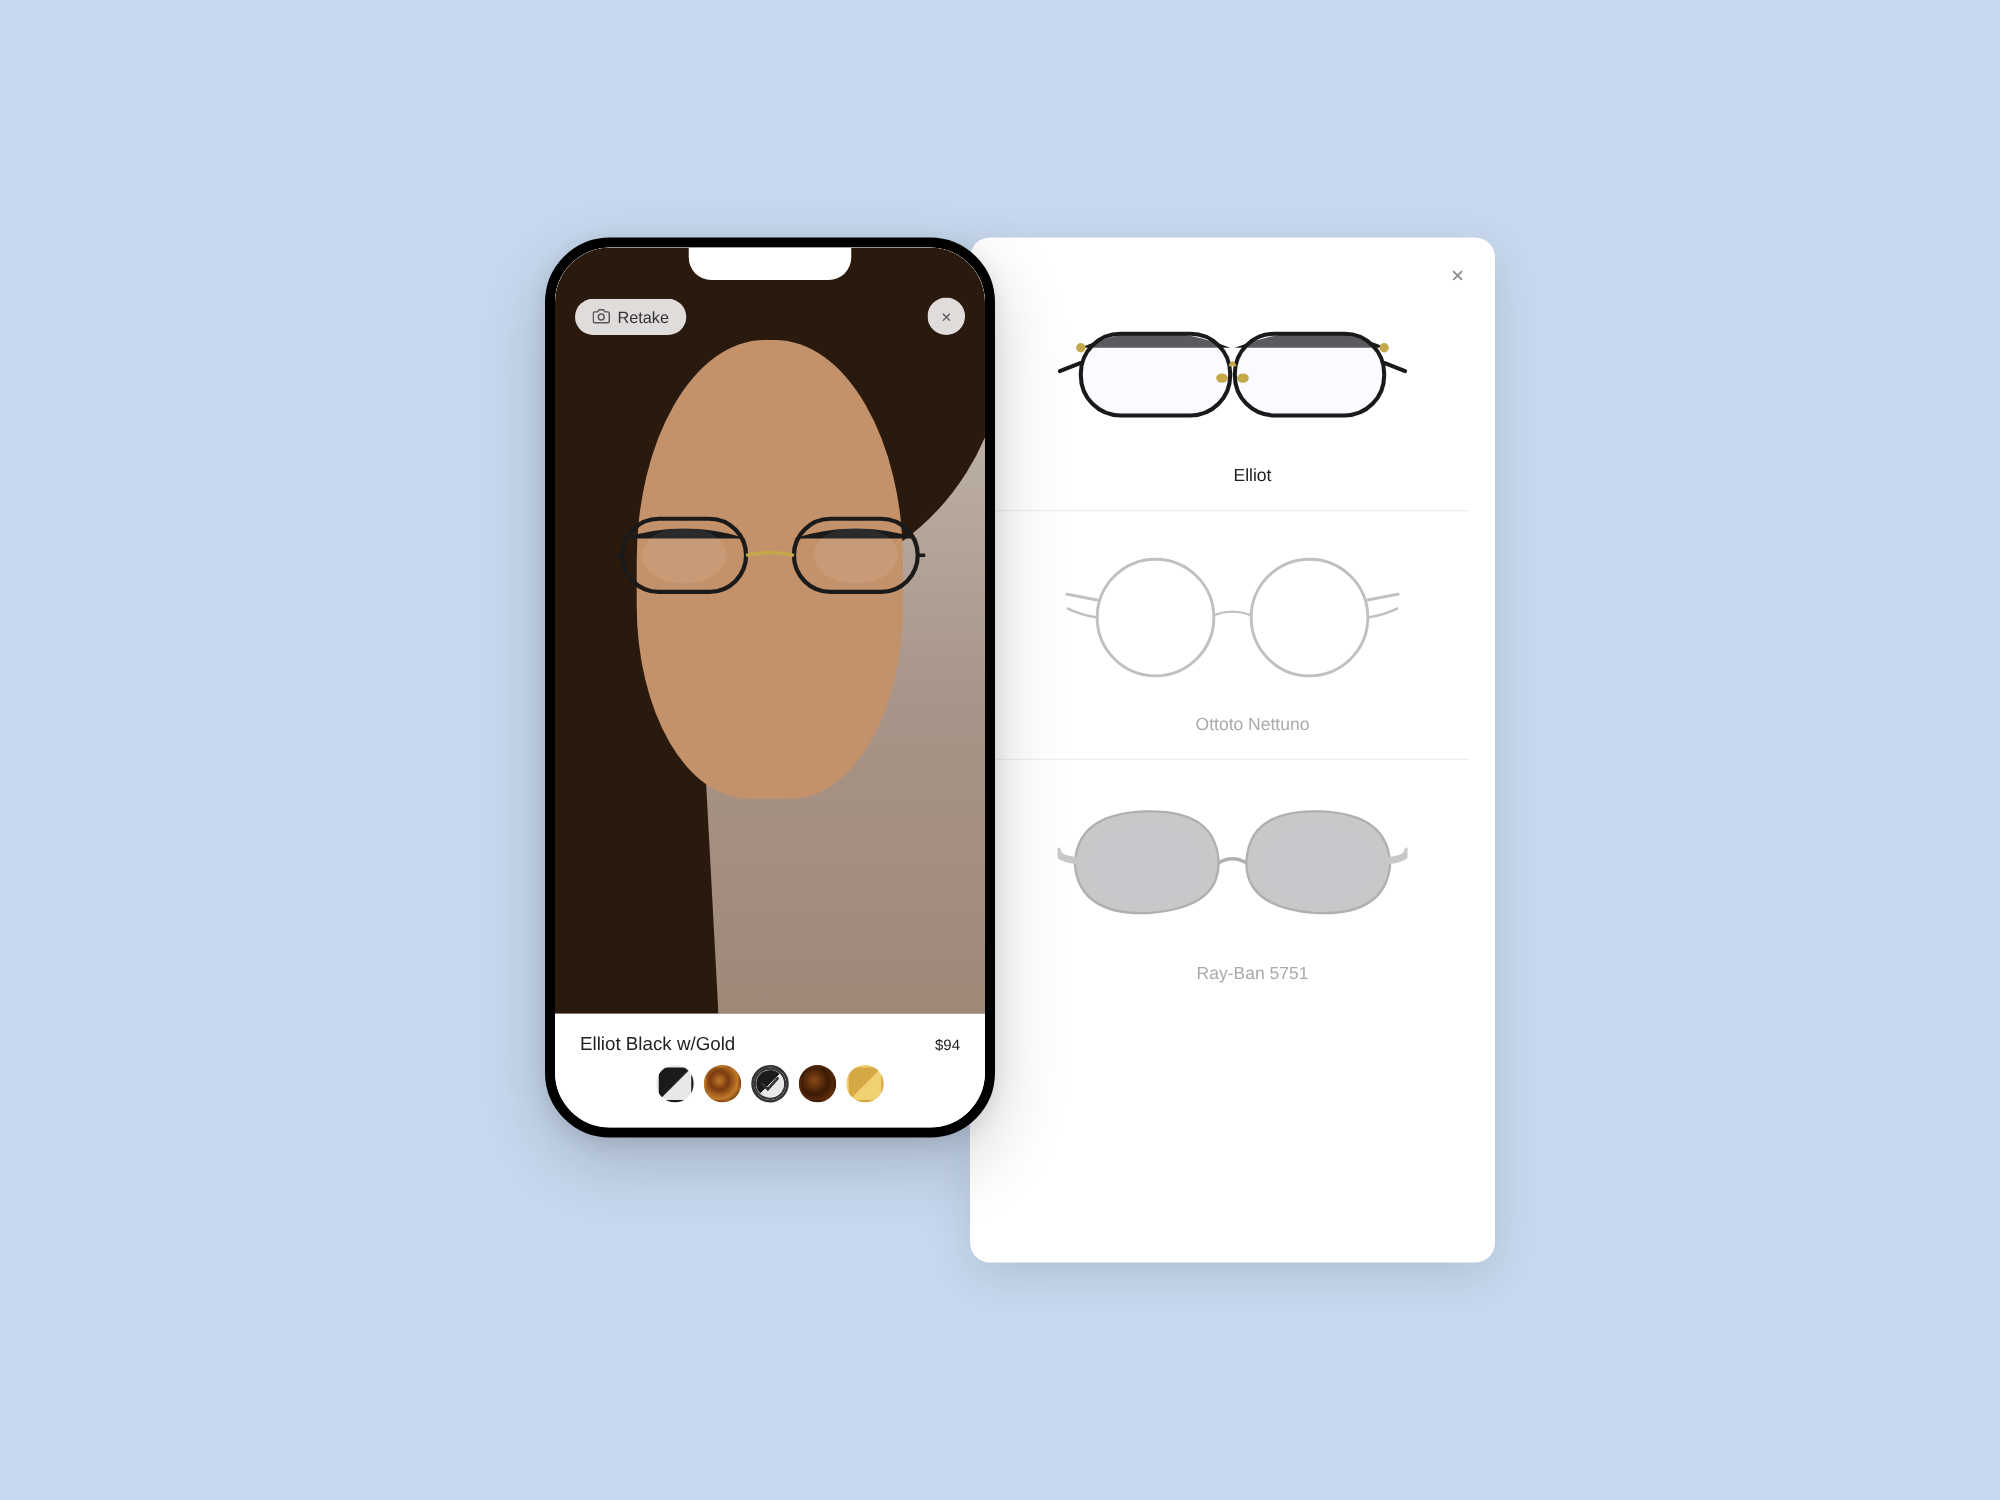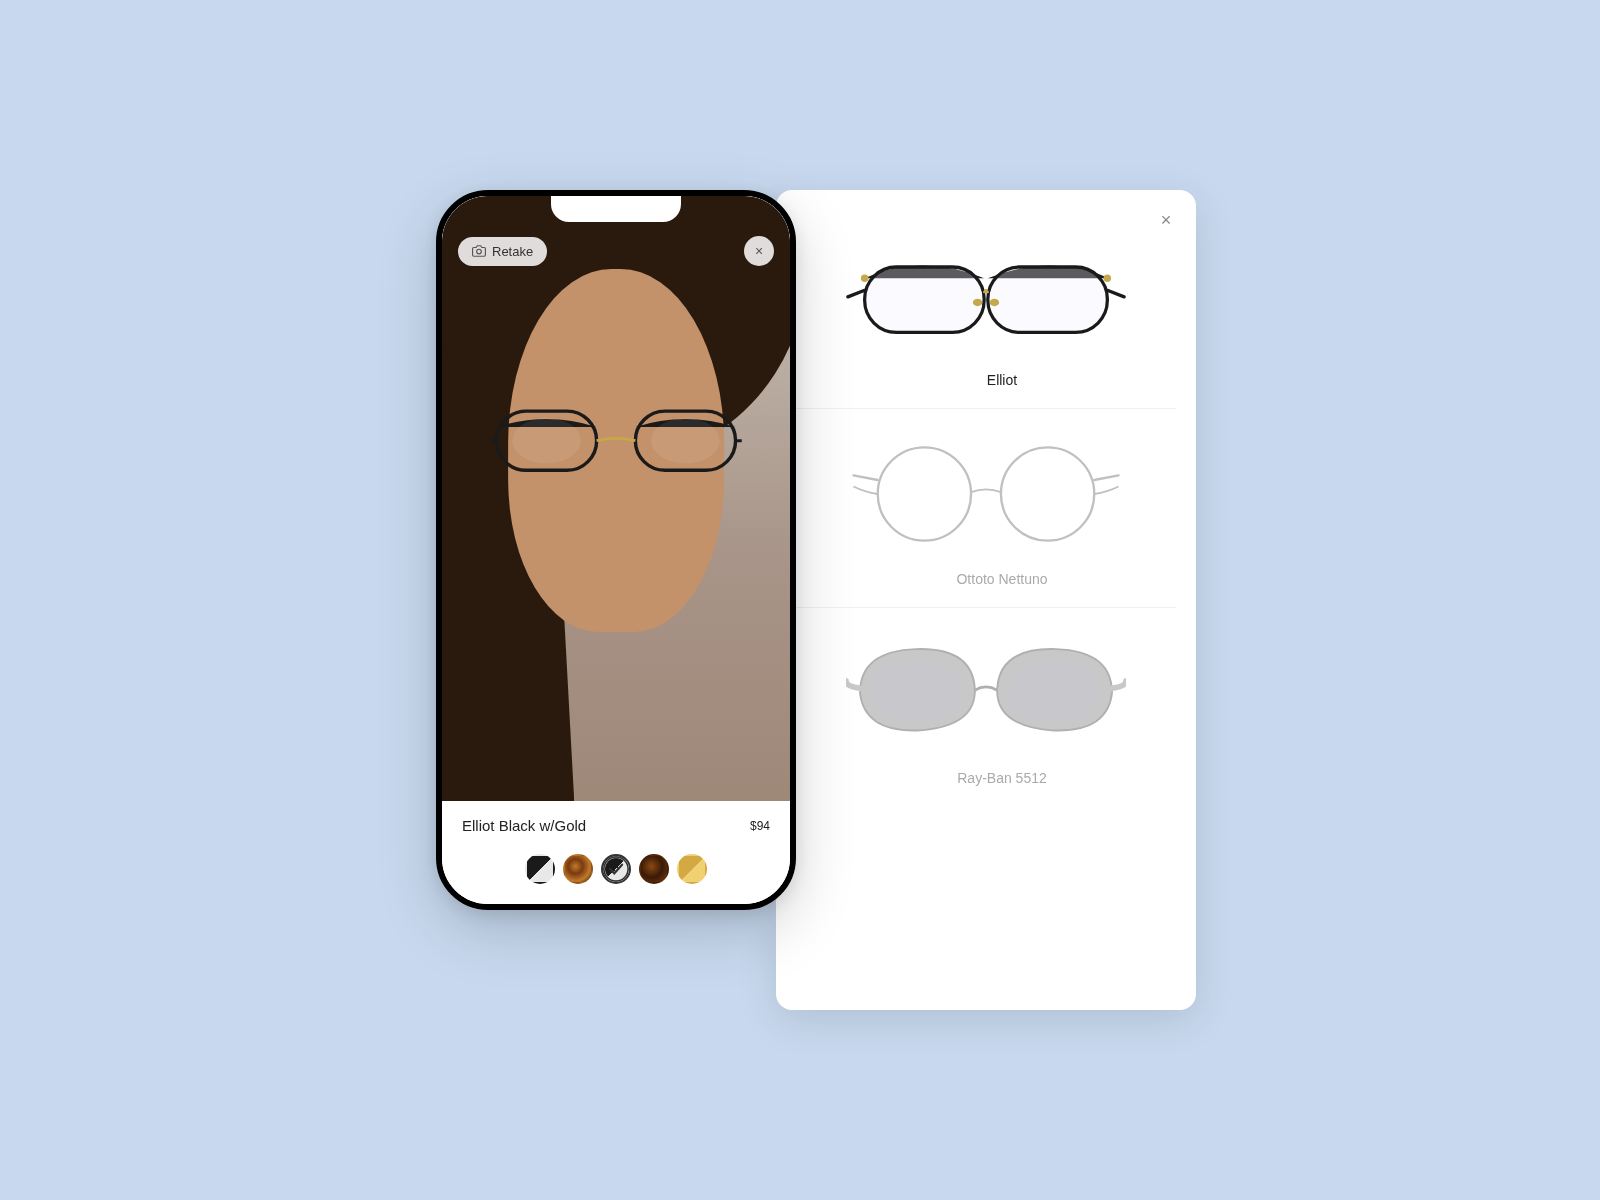--- a/index.html
+++ b/index.html
@@ -25,21 +25,21 @@
     
     .phone {
       width: 360px;
       height: 720px;
       background: #fff;
       border-radius: 52px;
       box-shadow: 0 20px 60px rgba(0,0,0,0.18), 0 4px 16px rgba(0,0,0,0.1);
       position: relative;
       z-index: 2;
       overflow: hidden;
-      border: 6px solid #000000;
+      border: 8px solid #000000;
       margin-left: 32px;
     }
 
     .phone-inner {
       width: 100%;
       height: 100%;
       border-radius: 44px;
       overflow: hidden;
       background: #e0e0e0;
       display: flex;
@@ -167,21 +167,21 @@
       cursor: pointer;
       backdrop-filter: blur(4px);
     }
 
     
     .bottom-panel {
       background: #fff;
       padding: 16px 20px 20px;
       display: flex;
       flex-direction: column;
-      gap: 20px;
+      gap: 8px;
     }
 
     .product-row {
       display: flex;
       justify-content: space-between;
       align-items: center;
     }
 
     .product-name {
       font-size: 15px;
@@ -461,17 +461,17 @@
           <path d="M285 65 Q285 20 225 18 Q165 16 162 60 Q160 100 220 105 Q280 108 285 65Z" fill="#c8c8c8" stroke="#b0b0b0" stroke-width="2"></path>
           <path d="M272 65 Q272 32 225 30 Q180 28 175 62 Q172 92 220 96 Q268 98 272 65Z" fill="rgba(200,200,210,0.4)" stroke="none"></path>
 
           <path d="M138 62 Q150 55 162 62" fill="none" stroke="#b0b0b0" stroke-width="3"></path>
 
           <path d="M15 60 Q0 58 0 52" fill="none" stroke="#c8c8c8" stroke-width="6" stroke-linecap="round"></path>
 
           <path d="M285 60 Q300 58 300 52" fill="none" stroke="#c8c8c8" stroke-width="6" stroke-linecap="round"></path>
         </svg>
       </div>
-      <span class="glasses-label muted">Ray-Ban 5512</span>
+      <span class="glasses-label muted">Ray-Ban 5751</span>
     </div>
 
   </div>
 </div>
 
 </body></html>

